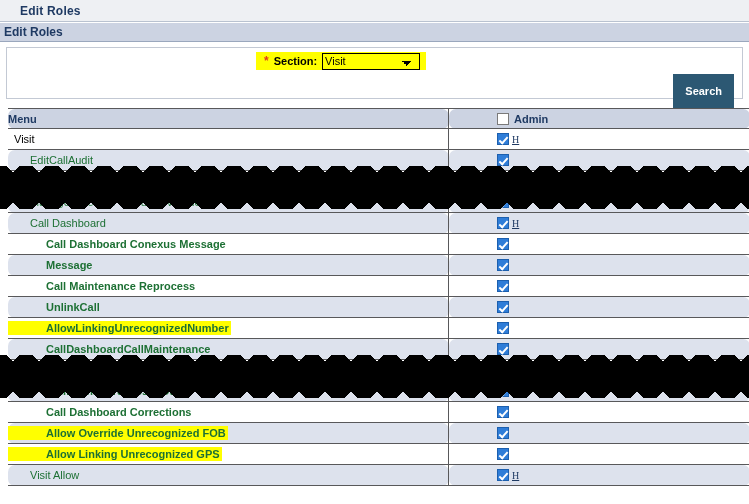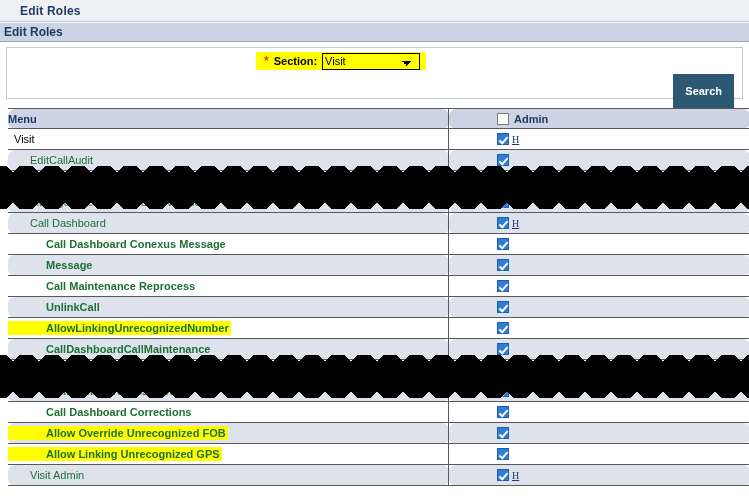--- a/index.html
+++ b/index.html
@@ -343,21 +343,21 @@
           </tr>
           <tr class="r-plain">
             <td class="c-menu"><span class="lbl lvl2 hl">Allow Linking Unrecognized GPS</span></td>
             <td class="c-admin">
               <span class="admin-cell">
                 <span class="cb"></span>
               </span>
             </td>
           </tr>
           <tr class="r-alt">
-            <td class="c-menu"><span class="lbl lvl1">Visit Admin</span></td>
+            <td class="c-menu"><span class="lbl lvl1">Visit Allow</span></td>
             <td class="c-admin">
               <span class="admin-cell">
                 <span class="cb"></span>
                 <span class="hlink">H</span>
               </span>
             </td>
           </tr>
         </tbody>
     </table>
 

